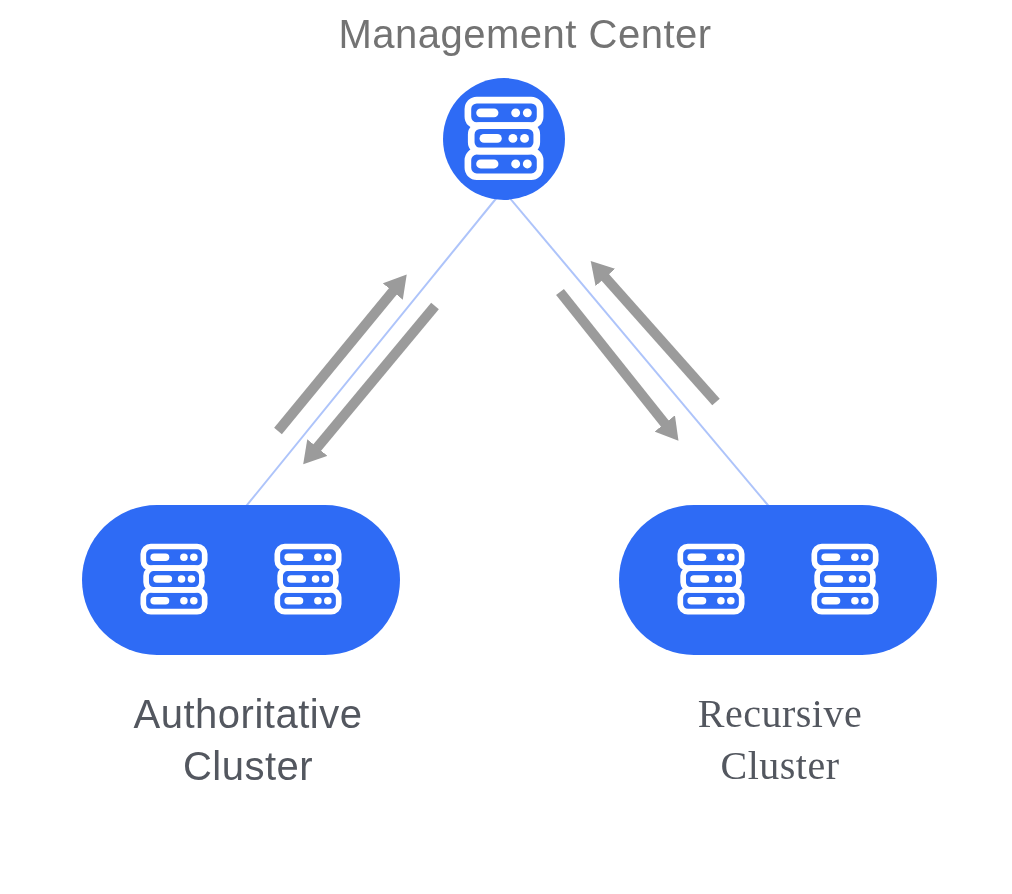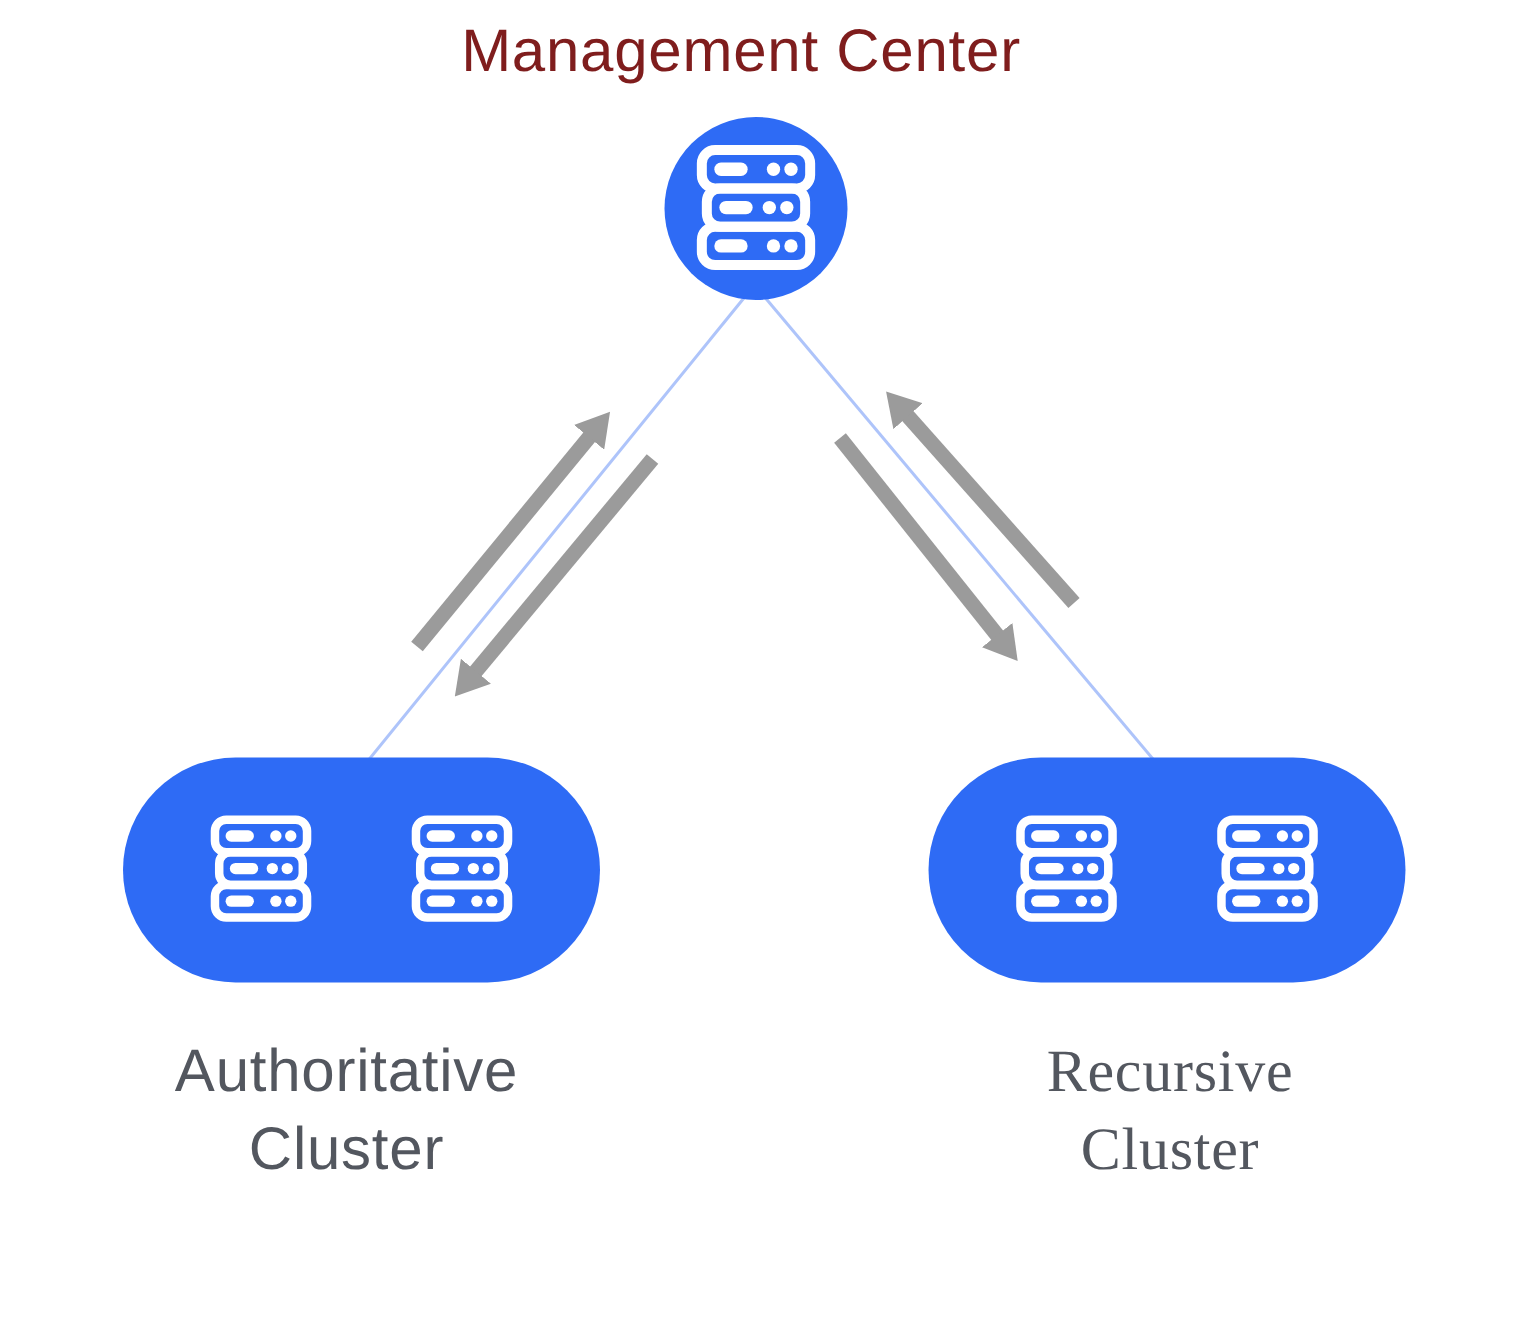--- a/index.html
+++ b/index.html
@@ -37,41 +37,41 @@
     border-radius: 75px;
     gap: 66px;
   }
   .node-pill-left  { left: 82px;  top: 505px; }
   .node-pill-right { left: 619px; top: 505px; }
   .server-icon-lg { width: 80px; height: 87px; display: block; }
   .server-icon-sm { width: 68px; height: 74px; display: block; }
   .diagram-title {
     position: absolute;
     z-index: 3;
-    left: 494px; top: 12px;
+    left: 525px; top: 12px;
     transform: translateX(-50%);
     white-space: nowrap;
     font-size: 40px;
     font-weight: 400;
-    color: #7f1d1d;
+    color: #737373;
     letter-spacing: 0.5px;
   }
   .cluster-label {
     position: absolute;
     z-index: 3;
     width: 320px;
     top: 688px;
     text-align: center;
     font-size: 40px;
     font-weight: 400;
     line-height: 52px;
     color: #53575f;
     letter-spacing: 0.5px;
   }
-  .cluster-label-left  { left: 71px; }
+  .cluster-label-left  { left: 88px; }
   .cluster-label-right { left: 620px; font-family: Liberation Serif, serif; }
   .label-line { display: block; }
 </style>
 </head>
 <body>
 
 <div class="canvas">
 
   <svg class="connector-layer" viewBox="0 0 1012 894" xmlns="http://www.w3.org/2000/svg">
     <defs>

